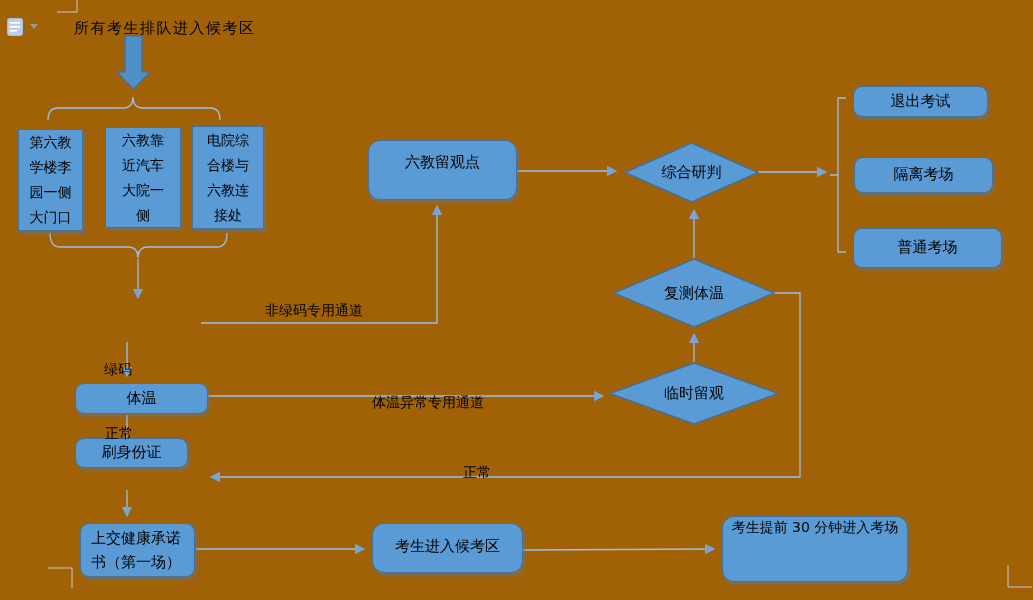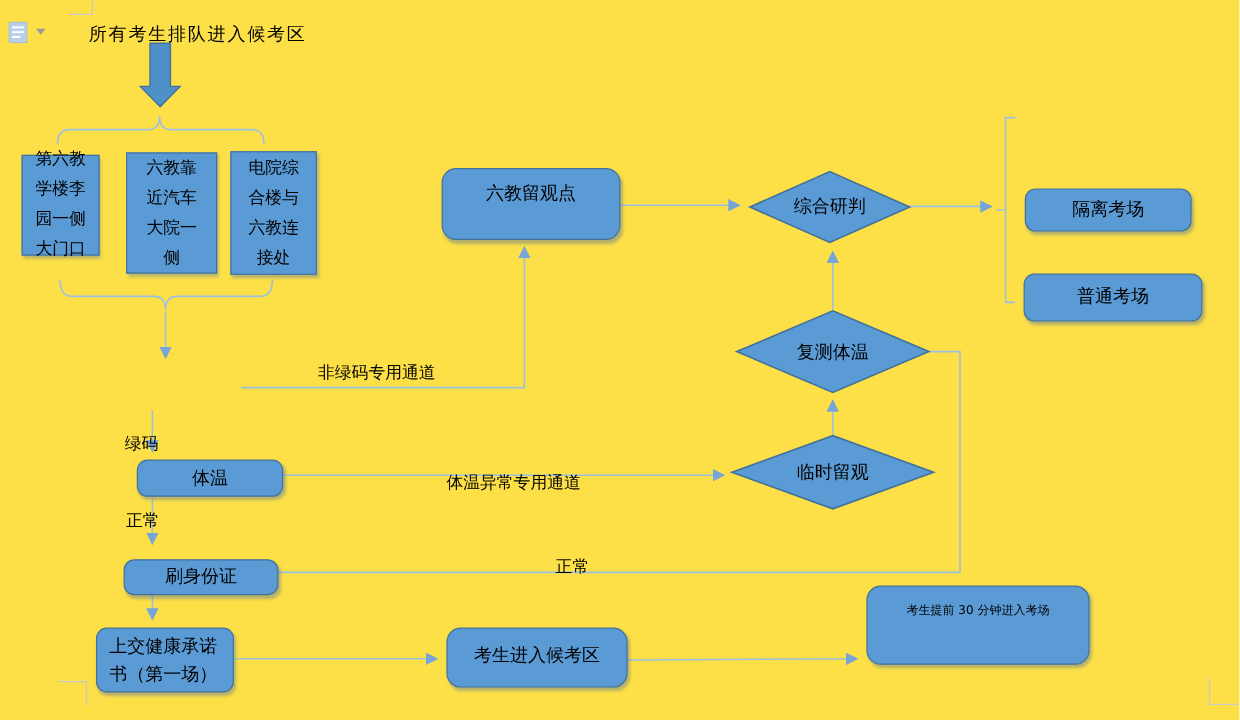--- a/index.html
+++ b/index.html
@@ -1,17 +1,17 @@
 <!DOCTYPE html>
 <html><head>
 <meta charset="utf-8">
 <style>
   html,body{margin:0;padding:0;background:#fff;}
   #canvas{
-    position:relative;width:1033px;height:600px;background:#fde047;overflow:hidden;
+    position:relative;width:1033px;height:600px;background:#a16207;overflow:hidden;
     font-family:"DejaVu Sans","Liberation Sans",sans-serif;color:#000;
   }
   svg.layer{position:absolute;left:0;top:0;pointer-events:none;}
   .node{
     position:absolute;box-sizing:border-box;
     background:#5b9bd5;border:1.4px solid #41719c;
     display:flex;align-items:center;justify-content:center;text-align:center;
     font-size:15px;line-height:1.45;
     box-shadow:1.5px 2.5px 2.5px rgba(94,120,150,.45);
   }
@@ -84,49 +84,52 @@
   <svg class="doc-icon" viewBox="0 0 16 18">
     <rect x="0.5" y="0.5" width="15" height="17" rx="2" fill="#b9cfec" stroke="#a3bede"></rect>
     <rect x="3" y="4" width="10" height="1.6" fill="#ffffff"></rect>
     <rect x="3" y="8" width="10" height="1.6" fill="#ffffff"></rect>
     <rect x="3" y="12" width="7" height="1.6" fill="#ffffff"></rect>
   </svg>
   <span class="dd-arrow"></span>
 
   <div class="start-label" style="left:74px;top:19px;">所有考生排队进入候考区</div>
 
-  <div class="node entry" style="left:18px;top:129px;width:65px;height:84px;padding:0 10px;">
+  <div class="node entry" style="left:18px;top:129px;width:65px;height:102px;padding:0 10px;">
       <span>第六教学楼李园一侧大门口</span>
     </div>
   <div class="node entry" style="left:105px;top:127px;width:76px;height:101px;padding:0 14px;">
       <span>六教靠近汽车大院一侧</span>
     </div>
   <div class="node entry" style="left:192px;top:126px;width:72px;height:103px;padding:17px 12px;">
       <span>电院综合楼与六教连接处</span>
     </div>
 
   <div class="node rounded-lg" style="left:368px;top:140px;width:149px;height:60px;padding-bottom:14px;font-family:Liberation Serif, serif;">
       <span>六教留观点</span>
     </div>
-  <div class="node rounded" style="left:75px;top:383px;width:122px;height:31px;margin-left:39px;">
+  <div class="node rounded" style="left:75px;top:383px;width:133px;height:31px;">
       <span>体温</span>
     </div>
-  <div class="node rounded" style="left:75px;top:466px;width:129px;height:30px;margin-left:28px;">
+  <div class="node rounded" style="left:75px;top:438px;width:113px;height:30px;">
       <span>刷身份证</span>
     </div>
   <div class="node rounded" style="left:80px;top:523px;width:115px;height:54px;padding:0 10px;justify-content:flex-start;text-align:left;line-height:24px;">
       <span>上交健康承诺书（第一场）</span>
     </div>
   <div class="node rounded-lg" style="left:372px;top:523px;width:151px;height:50px;font-family:Liberation Mono, monospace;">
       <span>考生进入候考区</span>
     </div>
-  <div class="node rounded-lg" style="left:722px;top:488px;width:186px;height:66px;align-items:flex-start;padding-top:14px;font-size:10px;white-space:nowrap;">
+  <div class="node rounded-lg" style="left:722px;top:516px;width:186px;height:66px;align-items:flex-start;padding-top:0;font-size:14px;white-space:nowrap;">
       <span>考生提前 30 分钟进入考场</span>
     </div>
 
+  <div class="node rounded" style="left:853px;top:86px;width:135px;height:31px;">
+      <span>退出考试</span>
+    </div>
   <div class="node rounded" style="left:854px;top:157px;width:139px;height:36px;">
       <span>隔离考场</span>
     </div>
   <div class="node rounded" style="left:853px;top:228px;width:149px;height:40px;">
       <span>普通考场</span>
     </div>
 
   <div class="dlabel" style="left:625px;top:143px;width:133px;height:59px;">综合研判</div>
   <div class="dlabel" style="left:614px;top:259px;width:160px;height:68px;">复测体温</div>
   <div class="dlabel" style="left:610px;top:363px;width:168px;height:61px;">临时留观</div>

